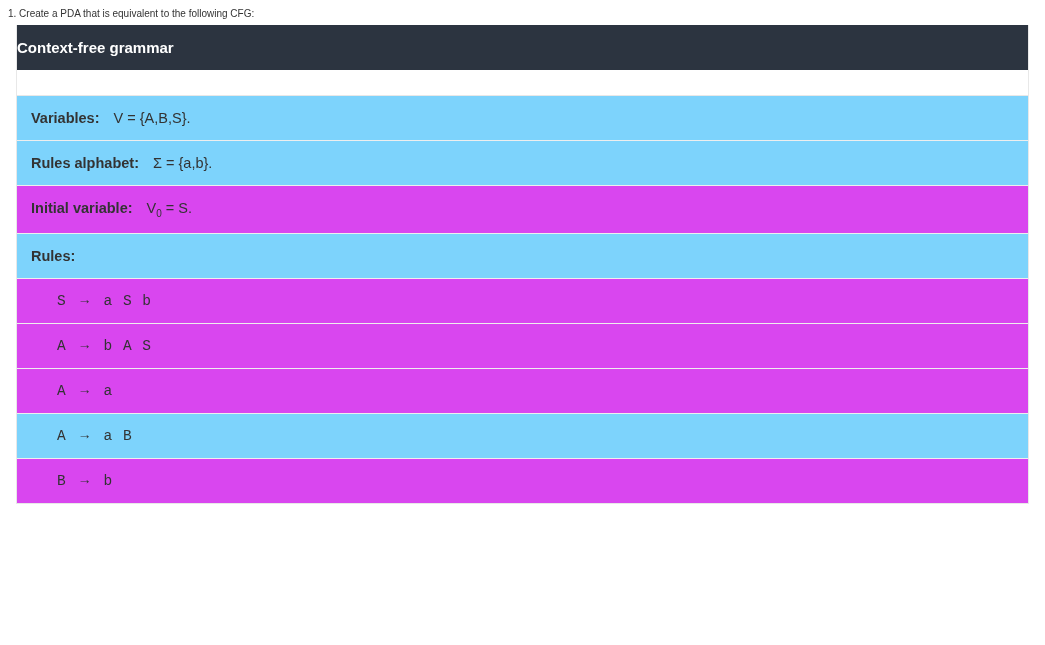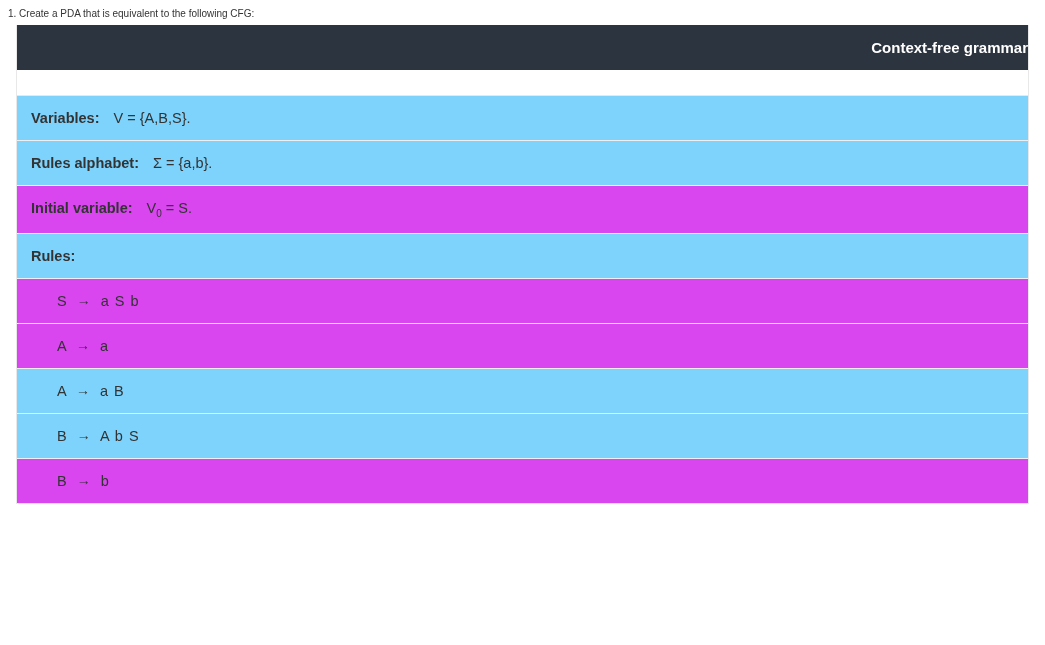--- a/index.html
+++ b/index.html
@@ -20,21 +20,21 @@
       padding: 0 8px 6px 8px;
     }
     .grammar-table {
       margin: 0 16px;
       border: 1px solid #e8e8e8;
       border-top: none;
     }
     .gt-header {
       background: #2c3440;
       color: #fff;
-      text-align: right;
+      text-align: left;
       font-weight: 600;
       font-size: 15px;
       padding: 14px 0;
     }
     .gt-blankrow {
       background: #fff;
       height: 26px;
       border-bottom: 1px solid #e8e8e8;
     }
     .gt-row {
@@ -54,20 +54,21 @@
       font-weight: 700;
       margin-right: 10px;
     }
     .gt-value {
       font-family: Arial, sans-serif;
     }
     .rule-row {
       padding: 14px 14px 14px 40px;
       font-size: 14.5px;
       letter-spacing: 1px;
+      font-family: Liberation Mono, monospace;
     }
     .arrow {
       display: inline-block;
       margin: 0 4px;
       font-size: 14px;
       position: relative;
       top: -1px;
     }
     sub {
       font-size: 10px;
@@ -104,38 +105,38 @@
     <span class="gt-label">Rules:</span>
   </div>
 
   <div class="rule-row gt-row-b gt-divider">
     <span>S</span>
     <span class="arrow">→</span>
     <span>a S b</span>
   </div>
 
 
+  <div class="rule-row gt-row-b gt-divider">
+    <span>A</span>
+    <span class="arrow">→</span>
+    <span>b A S</span>
+  </div>
 
   <div class="rule-row gt-row-b gt-divider">
     <span>A</span>
     <span class="arrow">→</span>
     <span>a</span>
   </div>
 
   <div class="rule-row gt-row-a gt-divider">
     <span>A</span>
     <span class="arrow">→</span>
     <span>a B</span>
   </div>
 
-  <div class="rule-row gt-row-a gt-divider">
-    <span>B</span>
-    <span class="arrow">→</span>
-    <span>A b S</span>
-  </div>
 
   <div class="rule-row gt-row-b">
     <span>B</span>
     <span class="arrow">→</span>
     <span>b</span>
   </div>
 
 </div>
 
 </body></html>

